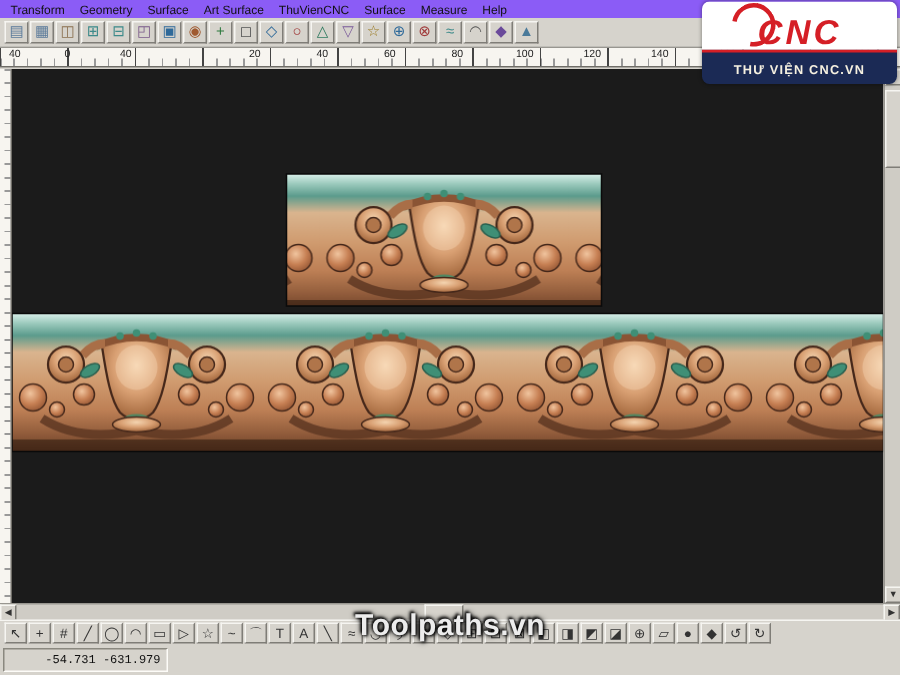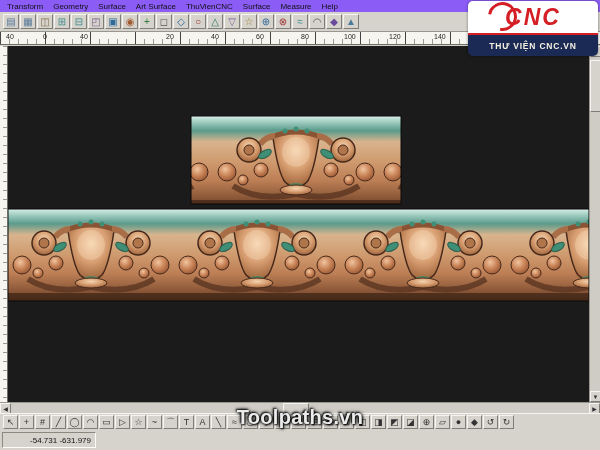--- a/index.html
+++ b/index.html
@@ -45,21 +45,21 @@
   .ruler-num { position: absolute; top: 1px; font-size: 7px; color: #222; }
 
   
   .logo {
     position: absolute; top: 1px; right: 2px; width: 130px; height: 55px;
     z-index: 30; border-radius: 5px; overflow: hidden;
     box-shadow: 0 0 3px rgba(0,0,0,.45);
   }
   .logo-top {
     height: 32px; background: #fff; position: relative;
-    display: flex; align-items: center; justify-content: center;
+    display: flex; align-items: flex-end; justify-content: center;
   }
   .logo-ring {
     position: absolute; left: 20px; top: 1px; width: 29px; height: 29px;
     border: 3px solid #d51f26; border-left-color: transparent;
     border-radius: 50%; transform: rotate(-35deg);
   }
   .logo-brand {
     position: relative; font-size: 23px; font-weight: bold; font-style: italic;
     color: #d51f26; letter-spacing: 2px; line-height: 1;
   }
@@ -126,21 +126,21 @@
   
   .statusbar {
     position: absolute; top: 430px; left: 0; right: 0; bottom: 0;
     display: flex; gap: 2px; padding: 2px; background: #d6d3cc; font-size: 8px; color: #111;
   }
   .status-panel {
     border: 1px solid; border-color: #8a887f #fdfcf8 #fdfcf8 #8a887f;
     padding: 1px 4px; display: flex; align-items: center; white-space: nowrap;
   }
   .status-msg { flex: 1; }
-  .status-coords { width: 94px; justify-content: flex-end; }
+  .status-coords { width: 110px; justify-content: flex-end; font-family: Liberation Mono, monospace; }
 
   
   .watermark {
     position: absolute; left: 50%; top: 406px; transform: translateX(-50%);
     font-size: 20px; font-weight: bold; color: #ececec; z-index: 40;
     text-shadow: 1px 1px 2px #000, -1px -1px 2px #000, 0 0 4px #000;
     letter-spacing: .3px; pointer-events: none; white-space: nowrap;
   }
 </style>
 </head>

